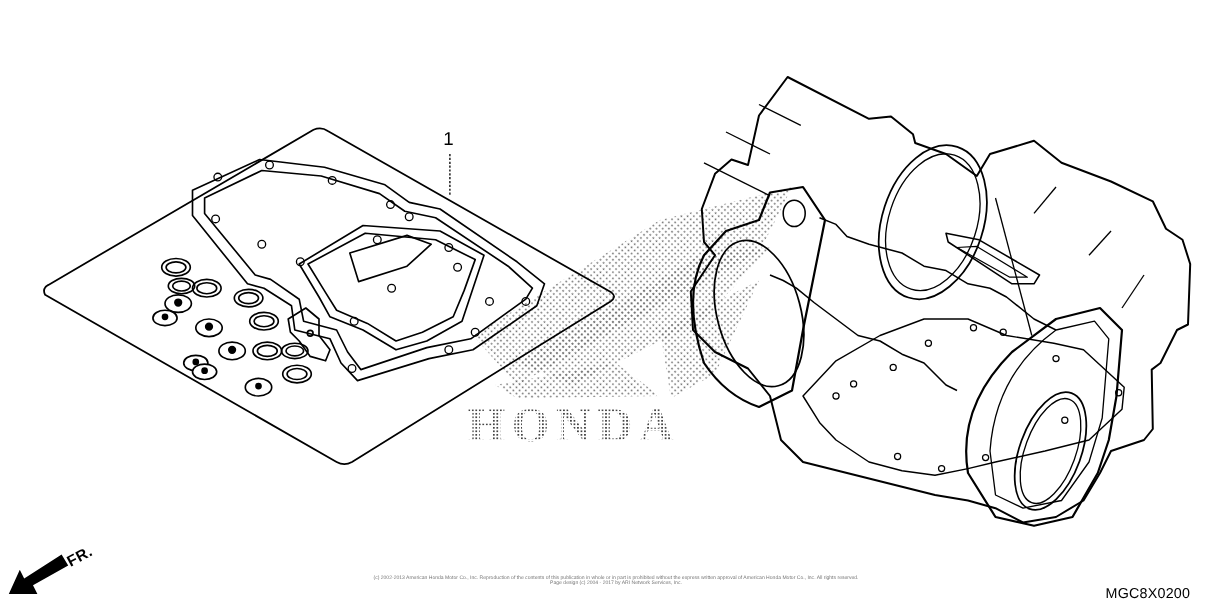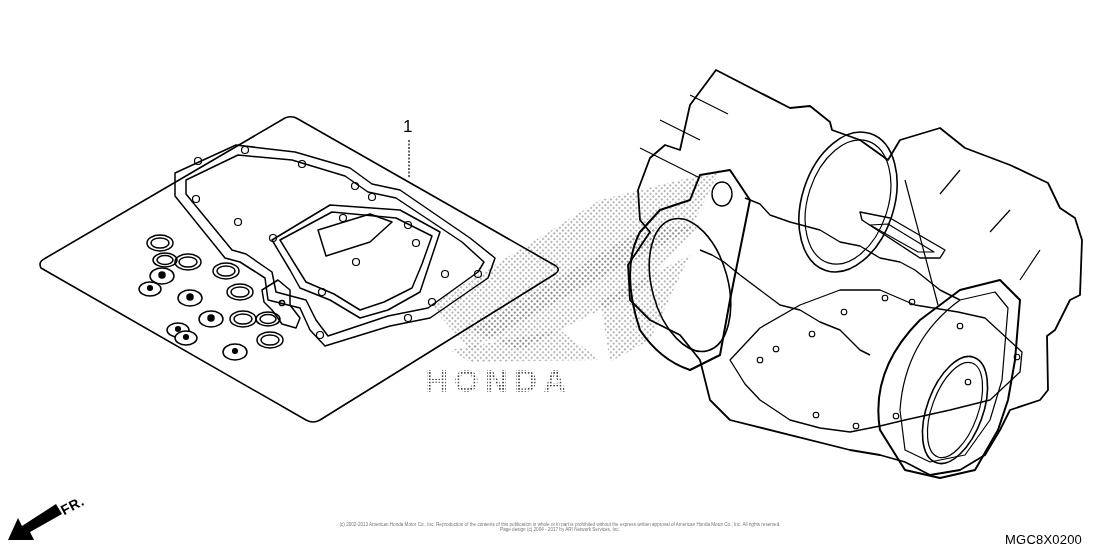--- a/index.html
+++ b/index.html
@@ -10,22 +10,22 @@
     .callout-label { position: absolute; left: 403px; top: 118px; font-size: 17px;
                      font-family: "Liberation Sans", sans-serif; line-height: 1; }
     .diagram-code { position: absolute; right: 38px; top: 532px; font-size: 13px;
                     font-family: "Liberation Sans", sans-serif; letter-spacing: 0.2px; text-align: center; }
     .copyright { position: absolute; left: 300px; top: 522px; width: 520px; text-align: center;
                  font-size: 4.6px; line-height: 5.4px; color: #777; }
     .copyright div { white-space: nowrap; }
     .fr-indicator { position: absolute; left: 6px; top: 500px; width: 90px; height: 50px; }
     .fr-text { position: absolute; left: 52px; top: 4px; font-weight: bold; font-size: 14px;
                transform: rotate(-28deg); transform-origin: left top; letter-spacing: 0.5px; }
-    .watermark-text { position: absolute; left: 425px; top: 365px; font-family: Liberation Sans, sans-serif;
-                      font-size: 32px; font-weight: bold; letter-spacing: 6px; color: transparent;
+    .watermark-text { position: absolute; left: 425px; top: 365px; font-family: Liberation Serif, serif;
+                      font-size: 44px; font-weight: bold; letter-spacing: 6px; color: transparent;
                       background-image: radial-gradient(circle, #444 0.9px, transparent 1.1px);
                       background-size: 3.2px 3.2px; -webkit-background-clip: text; background-clip: text;
                       line-height: 1; }
   </style>
 </head>
 <body>
 
 <div class="canvas">
 
   <svg class="diagram" width="1120" height="560" viewBox="0 0 1120 560">

